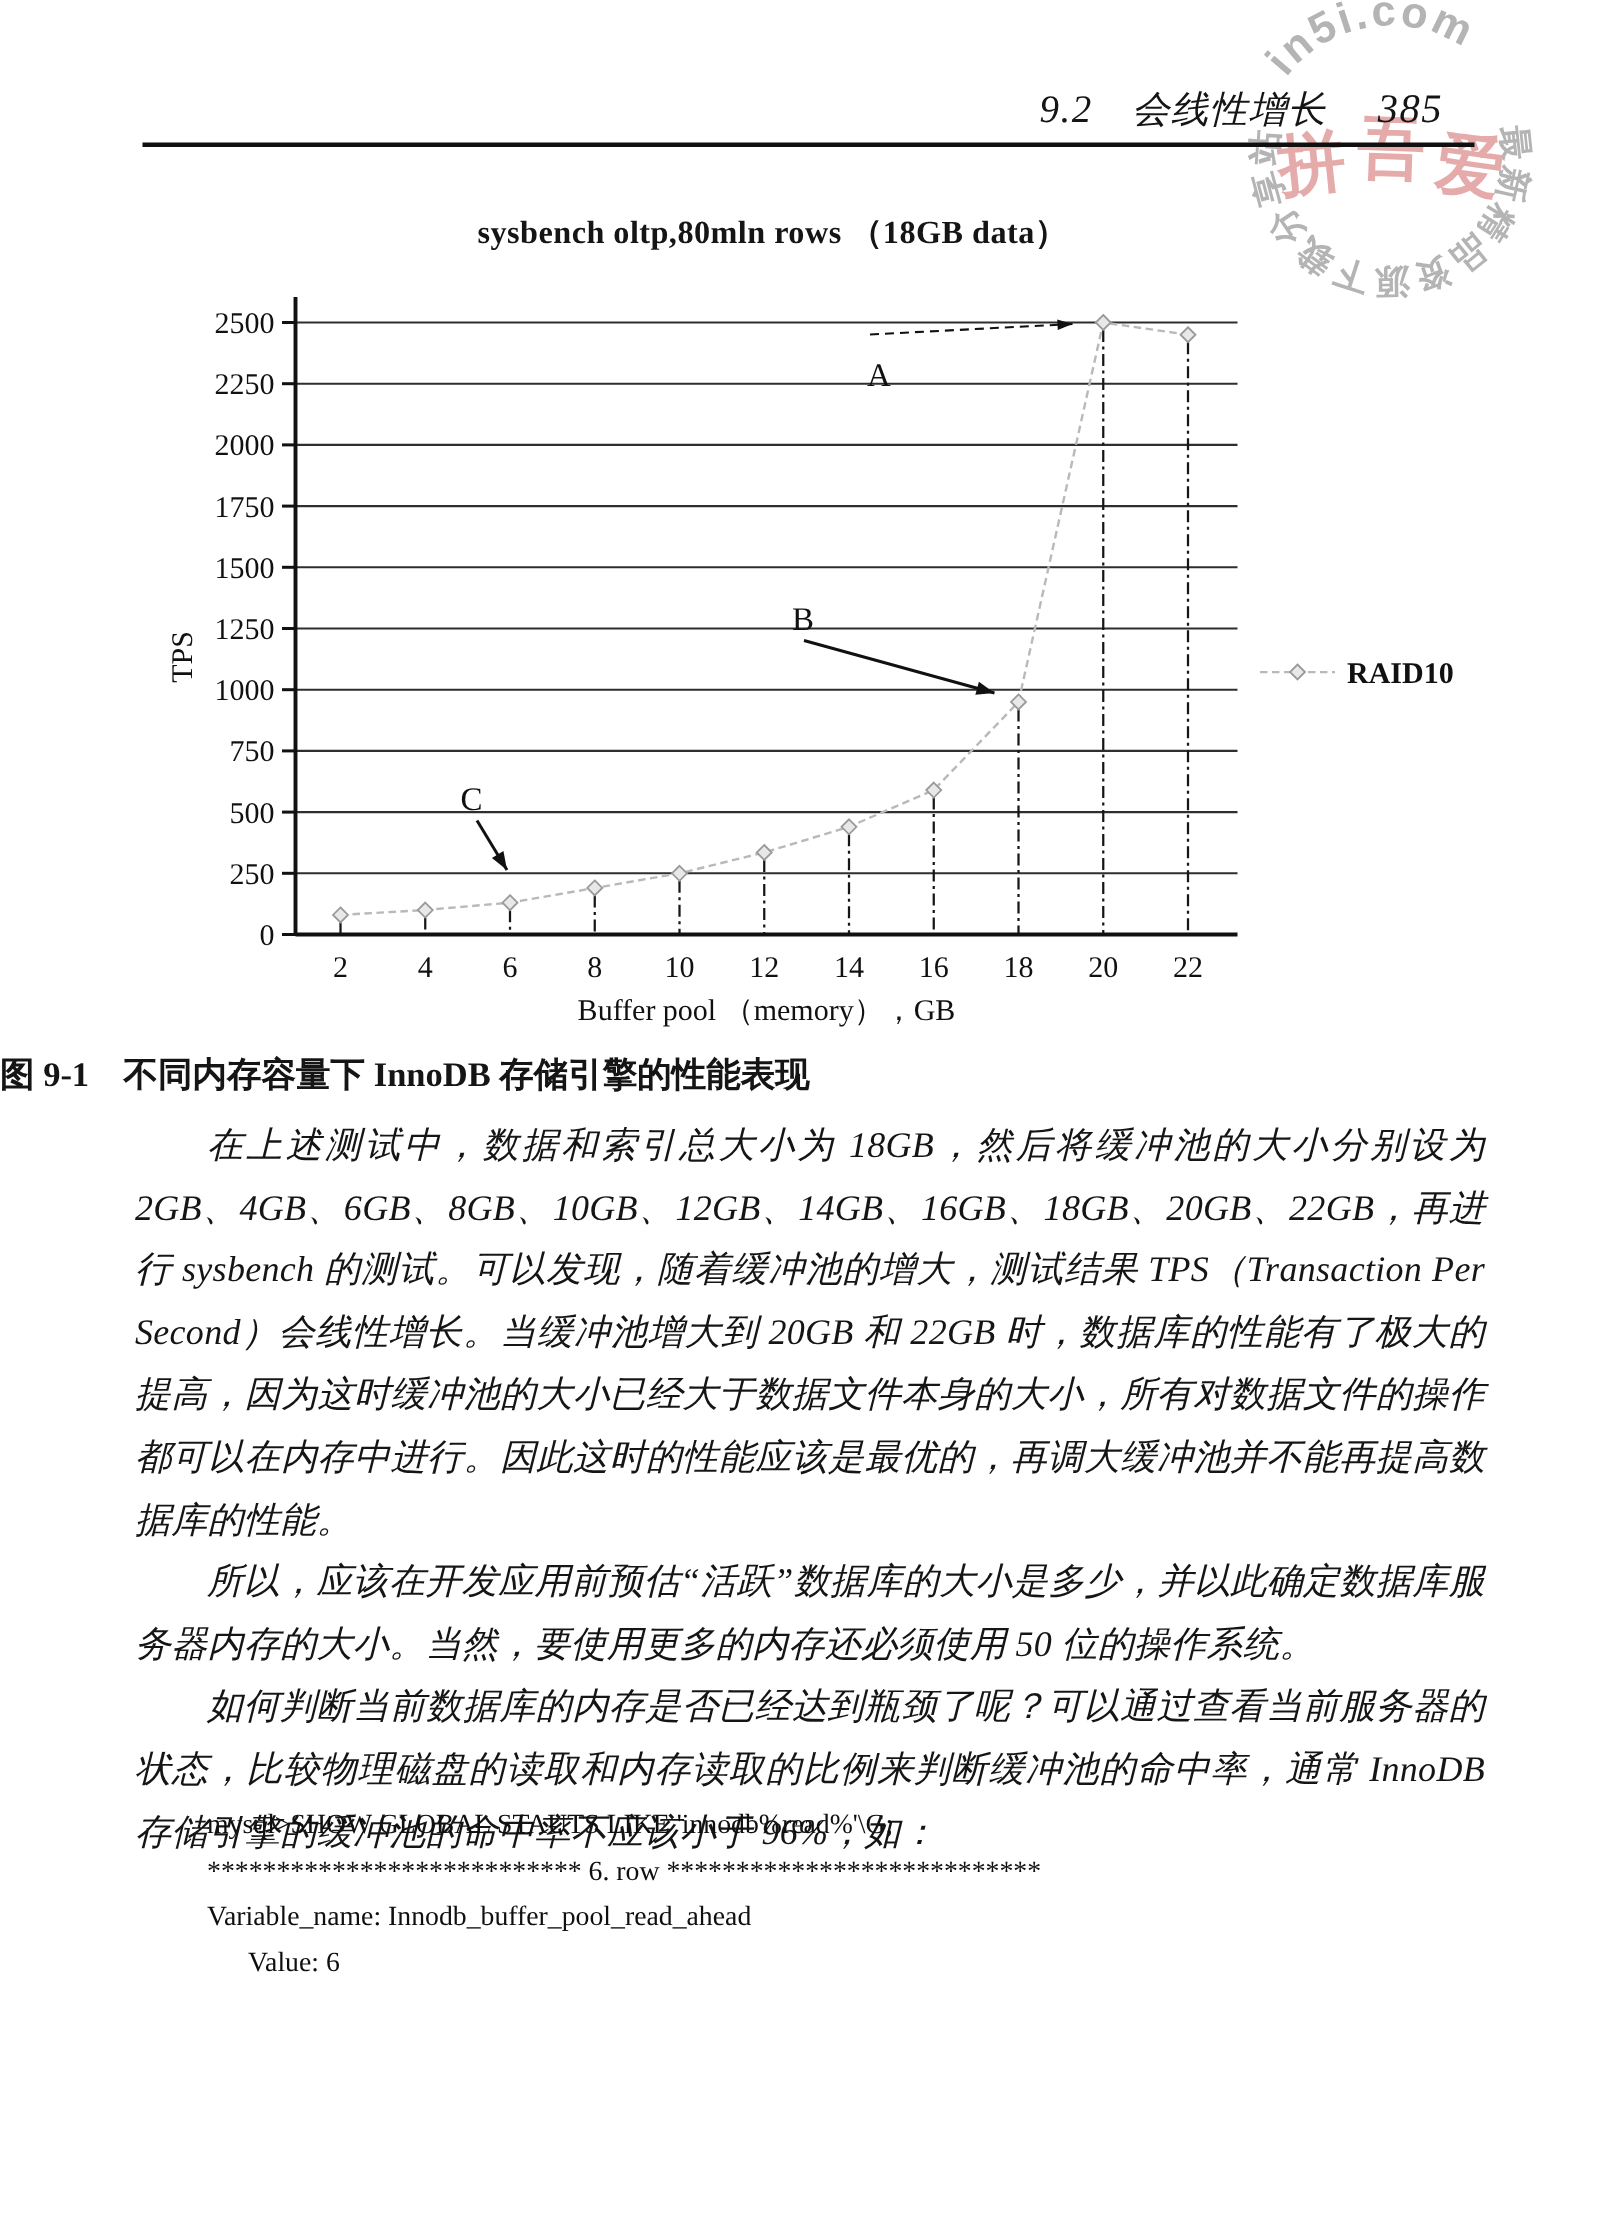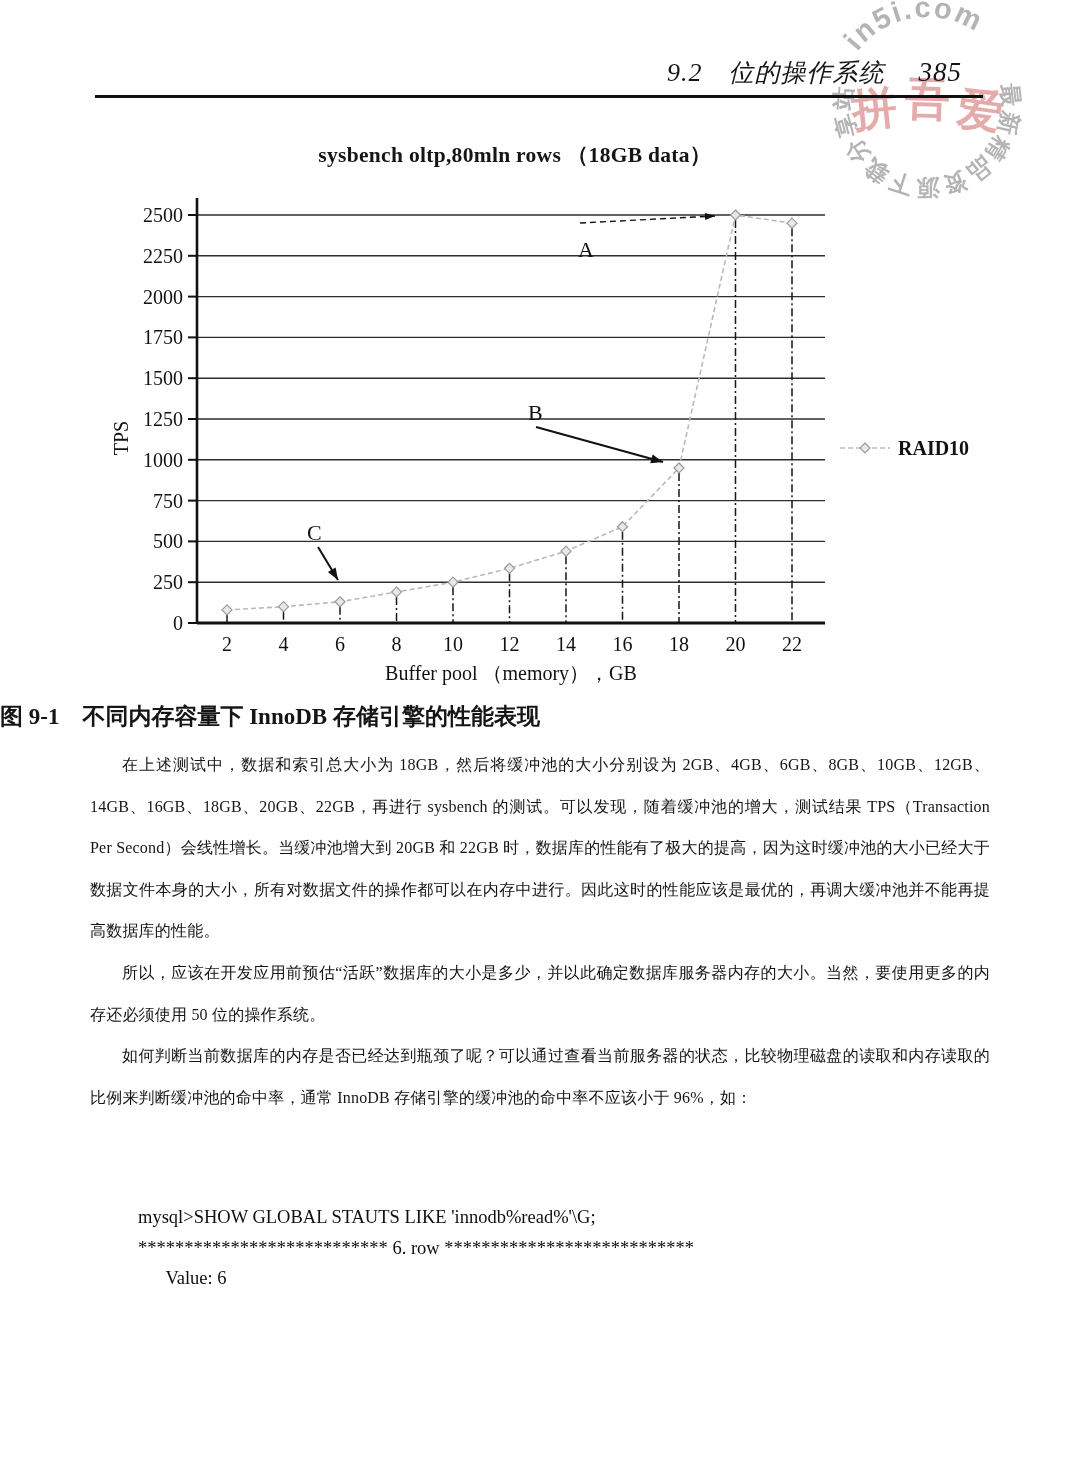--- a/index.html
+++ b/index.html
@@ -26,22 +26,22 @@
   .axis-label{font-family:"Liberation Serif","DejaVu Serif",serif;font-size:20px;fill:#111;}
   .legend-text{font-family:"Liberation Serif","DejaVu Serif",serif;font-size:20px;font-weight:bold;fill:#111;}
   .anno{font-family:"Liberation Serif","DejaVu Serif",serif;font-size:22px;fill:#111;}
   .fig-caption{
     position:absolute;top:701px;left:0;width:1080px;
     font-size:23px;font-weight:600;
   }
   
   .body-text{position:absolute;top:744px;left:90px;width:900px;}
   .body-text p{
-    margin:0;font-size:16px;line-height:41.6px;text-align:justify;
-    text-indent:2em;letter-spacing:.2px;
+    margin:0;font-size:24px;line-height:41.6px;text-align:justify;
+    text-indent:2em;letter-spacing:.2px;font-style:italic;
   }
   
   .code-block{position:absolute;top:1202px;left:138px;}
   .code-line{
     font-family:Liberation Serif, serif;
     font-size:18.5px;line-height:30.5px;white-space:pre;color:#0f0f0f;
   }
   
   #wm-svg{position:absolute;left:828px;top:0px;opacity:.75;pointer-events:none;}
   .wm-arc{font-family:"Liberation Sans","DejaVu Sans",sans-serif;font-size:29px;font-weight:bold;fill:#9b9b9b;letter-spacing:2px;}
@@ -66,21 +66,21 @@
       <text transform="translate(53.262058240444325 164.69629876359426) rotate(217)" text-anchor="middle" class="wm-ring">载</text>
       <text transform="translate(35.993144485816835 146.49866066377677) rotate(236)" text-anchor="middle" class="wm-ring">分</text>
       <text transform="translate(25.589637202030815 123.6702474277916) rotate(255)" text-anchor="middle" class="wm-ring">享</text>
       <text transform="translate(23.185132180253348 98.69850799544652) rotate(274)" text-anchor="middle" class="wm-ring">站</text>
       <text transform="translate(48 124) rotate(-6)" text-anchor="middle" class="wm-center">拼</text>
       <text transform="translate(99 114) rotate(2)" text-anchor="middle" class="wm-center">吾</text>
       <text transform="translate(150 126) rotate(8)" text-anchor="middle" class="wm-center">爱</text>
     </svg>
 
   <div class="running-head">
-    <span class="sec">9.2</span><span>位的操作系统</span><span class="pgnum">385</span>
+    <span class="sec">9.2</span><span>会线性增长</span><span class="pgnum">385</span>
   </div>
   <div class="head-rule"></div>
 
   <div class="chart-title">sysbench oltp,80mln rows （18GB data）</div>
   <svg id="chart-svg" width="920" height="520" viewBox="0 0 920 520">
       <line x1="98" y1="433" x2="108" y2="433" stroke="#111" stroke-width="2"></line>
       <text x="93" y="440" text-anchor="end" class="tick">0</text>
       <line x1="107" y1="392.2" x2="735" y2="392.2" stroke="#2e2e2e" stroke-width="1.4"></line>
       <line x1="98" y1="392.2" x2="108" y2="392.2" stroke="#111" stroke-width="2"></line>
       <text x="93" y="399.2" text-anchor="end" class="tick">250</text>
@@ -166,16 +166,17 @@
 
   <div class="body-text">
     <p>在上述测试中，数据和索引总大小为 18GB，然后将缓冲池的大小分别设为 2GB、4GB、6GB、8GB、10GB、12GB、14GB、16GB、18GB、20GB、22GB，再进行 sysbench 的测试。可以发现，随着缓冲池的增大，测试结果 TPS（Transaction Per Second）会线性增长。当缓冲池增大到 20GB 和 22GB 时，数据库的性能有了极大的提高，因为这时缓冲池的大小已经大于数据文件本身的大小，所有对数据文件的操作都可以在内存中进行。因此这时的性能应该是最优的，再调大缓冲池并不能再提高数据库的性能。</p>
     <p>所以，应该在开发应用前预估“活跃”数据库的大小是多少，并以此确定数据库服务器内存的大小。当然，要使用更多的内存还必须使用 50 位的操作系统。</p>
     <p>如何判断当前数据库的内存是否已经达到瓶颈了呢？可以通过查看当前服务器的状态，比较物理磁盘的读取和内存读取的比例来判断缓冲池的命中率，通常 InnoDB 存储引擎的缓冲池的命中率不应该小于 96%，如：</p>
   </div>
 
   <div class="code-block">
     <div class="code-line">mysql&gt;SHOW GLOBAL STAUTS LIKE 'innodb%read%'\G;</div>
     <div class="code-line">*************************** 6. row ***************************</div>
+    <div class="code-line">Variable_name: Innodb_buffer_pool_read_ahead</div>
     <div class="code-line">      Value: 6</div>
   </div>
 
 </div>
 
 </body></html>

